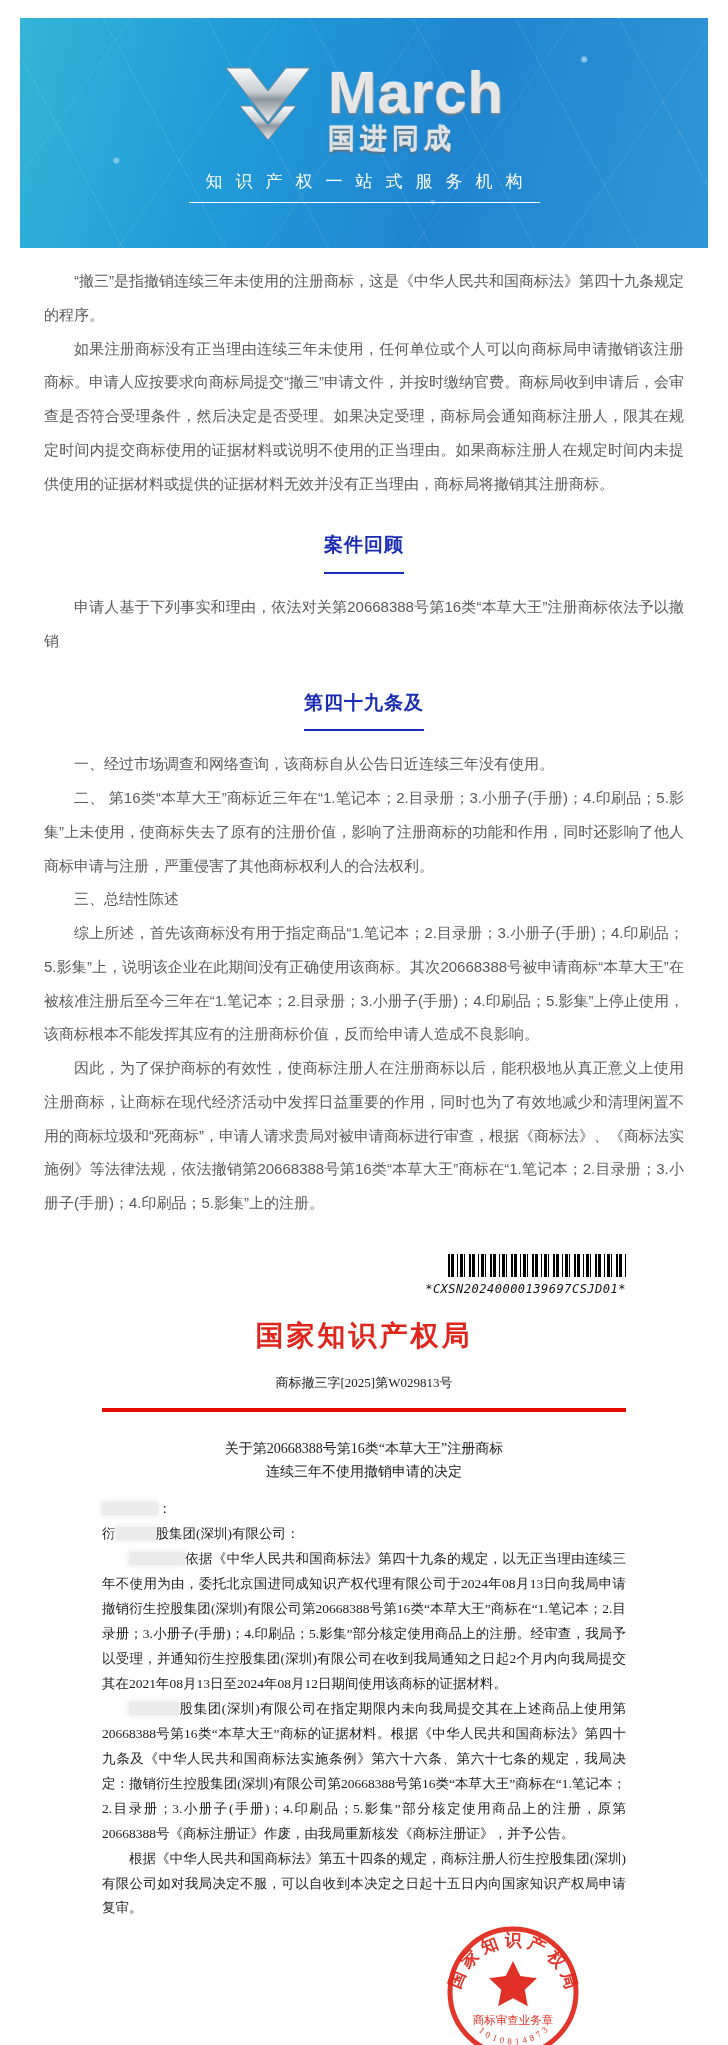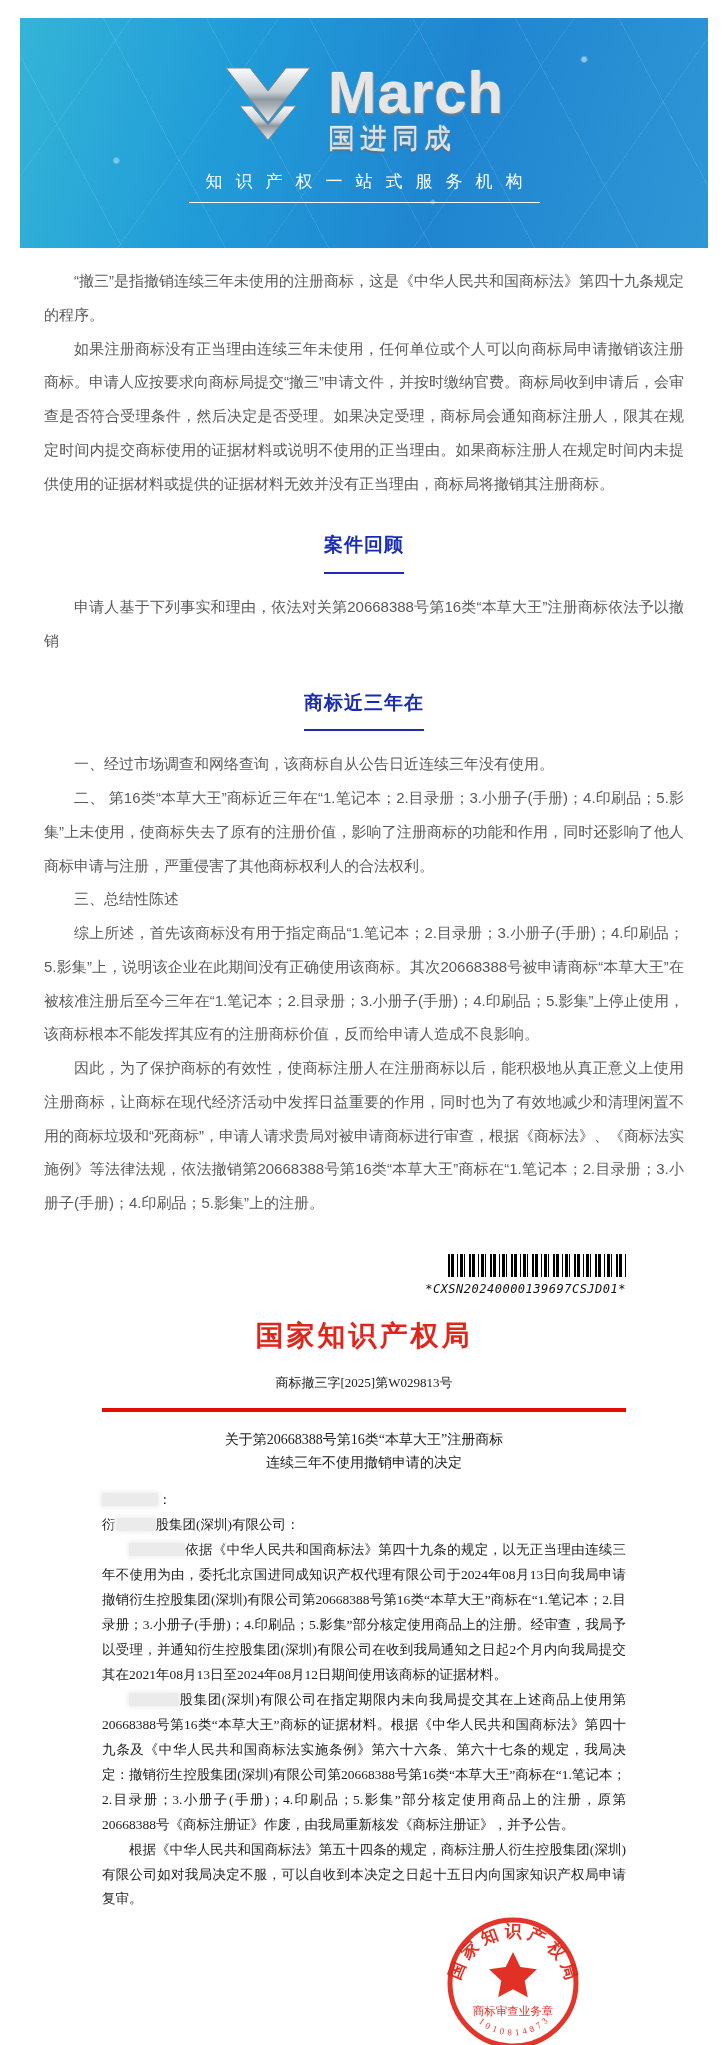--- a/index.html
+++ b/index.html
@@ -20,21 +20,21 @@
     display:flex; flex-direction:column; align-items:center; justify-content:center;
   }
   .logo-row { display:flex; align-items:center; gap:8px; }
   .logo-stack { display:flex; flex-direction:column; align-items:flex-start; line-height:1; }
   .march-text {
     font-size:58px; font-weight:bold; letter-spacing:1px;
     color:#e6e6e6;
     text-shadow:0 2px 2px #6f7f8d, 0 -1px 1px #ffffff, 1px 1px 0 #9aa6b0;
   }
   .march-cjk {
-    font-size:27px; font-weight:normal; letter-spacing:5px; margin-top:4px;
+    font-size:27px; font-weight:bold; letter-spacing:5px; margin-top:4px;
     color:#dfe3e6; text-shadow:0 2px 2px #5f6f7d, 0 -1px 1px #fff;
   }
   .tagline {
     margin-top:16px; color:#ffffff; font-size:17px; letter-spacing:13px;
     border-bottom:1px solid #ffffff; padding:0 4px 9px 17px; white-space:nowrap;
   }
 
   
   .article { padding:16px 44px 0; color:#595959; font-size:15px; line-height:2.25; text-align:justify; }
   .article p { margin:0; text-indent:2em; }
@@ -54,21 +54,21 @@
   .barcode {
     width:178px; height:23px;
     background:repeating-linear-gradient(90deg,
       #000 0 2px,#fff 2px 3px,#000 3px 6px,#fff 6px 9px,#000 9px 10px,
       #fff 10px 12px,#000 12px 15px,#fff 15px 16px,#000 16px 17px,#fff 17px 21px);
   }
   .barcode-text { font-family:"DejaVu Sans Mono",monospace; font-size:12px; letter-spacing:.5px; margin-top:1px; color:#111;font-style:italic; }
   .doc-agency { text-align:center; color:#e0251b; font-size:28px; font-weight:bold; letter-spacing:3px; margin-top:10px; }
   .doc-number { text-align:center; font-size:13px; margin-top:9px; text-indent:0 !important; }
   .doc-rule { height:4px; background:#e60b00; margin-top:13px; }
-  .doc-title { text-align:center; margin-top:16px; line-height:1.65; font-size:14px; }
+  .doc-title { text-align:center; margin-top:25px; line-height:1.65; font-size:14px; }
   .doc p { margin:0; text-indent:2em; }
   .doc p.noindent { text-indent:0; }
   .redact {
     display:inline-block; height:13px; background:#ebebeb;
     box-shadow:0 0 4px 2px #f0f0f0; border-radius:2px; vertical-align:-2px;
   } .rw56{width:56px;} .rw50{width:50px;} .rw40{width:40px;}
 
   .seal-row { position:relative; height:168px; margin-top:2px; }
   .seal-svg { position:absolute; right:42px; top:-2px; z-index:1; }
 </style>
@@ -102,21 +102,21 @@
 <div class="article">
   <p>“撤三”是指撤销连续三年未使用的注册商标，这是《中华人民共和国商标法》第四十九条规定的程序。</p>
   <p>如果注册商标没有正当理由连续三年未使用，任何单位或个人可以向商标局申请撤销该注册商标。申请人应按要求向商标局提交“撤三”申请文件，并按时缴纳官费。商标局收到申请后，会审查是否符合受理条件，然后决定是否受理。如果决定受理，商标局会通知商标注册人，限其在规定时间内提交商标使用的证据材料或说明不使用的正当理由。如果商标注册人在规定时间内未提供使用的证据材料或提供的证据材料无效并没有正当理由，商标局将撤销其注册商标。</p>
 
   <div class="sec-head">
     <span>案件回顾</span>
   </div>
   <p>申请人基于下列事实和理由，依法对关第20668388号第16类“本草大王”注册商标依法予以撤销</p>
 
   <div class="sec-head">
-    <span>商标近三年在</span>
+    <span>第四十九条及</span>
   </div>
   <p>一、经过市场调查和网络查询，该商标自从公告日近连续三年没有使用。</p>
   <p>二、 第16类“本草大王”商标近三年在“1.笔记本；2.目录册；3.小册子(手册)；4.印刷品；5.影集”上未使用，使商标失去了原有的注册价值，影响了注册商标的功能和作用，同时还影响了他人商标申请与注册，严重侵害了其他商标权利人的合法权利。</p>
   <p>三、总结性陈述</p>
   <p>综上所述，首先该商标没有用于指定商品“1.笔记本；2.目录册；3.小册子(手册)；4.印刷品；5.影集”上，说明该企业在此期间没有正确使用该商标。其次20668388号被申请商标“本草大王”在被核准注册后至今三年在“1.笔记本；2.目录册；3.小册子(手册)；4.印刷品；5.影集”上停止使用，该商标根本不能发挥其应有的注册商标价值，反而给申请人造成不良影响。</p>
   <p>因此，为了保护商标的有效性，使商标注册人在注册商标以后，能积极地从真正意义上使用注册商标，让商标在现代经济活动中发挥日益重要的作用，同时也为了有效地减少和清理闲置不用的商标垃圾和“死商标”，申请人请求贵局对被申请商标进行审查，根据《商标法》、《商标法实施例》等法律法规，依法撤销第20668388号第16类“本草大王”商标在“1.笔记本；2.目录册；3.小册子(手册)；4.印刷品；5.影集”上的注册。</p>
 
 </div>
 
 <div class="doc">

